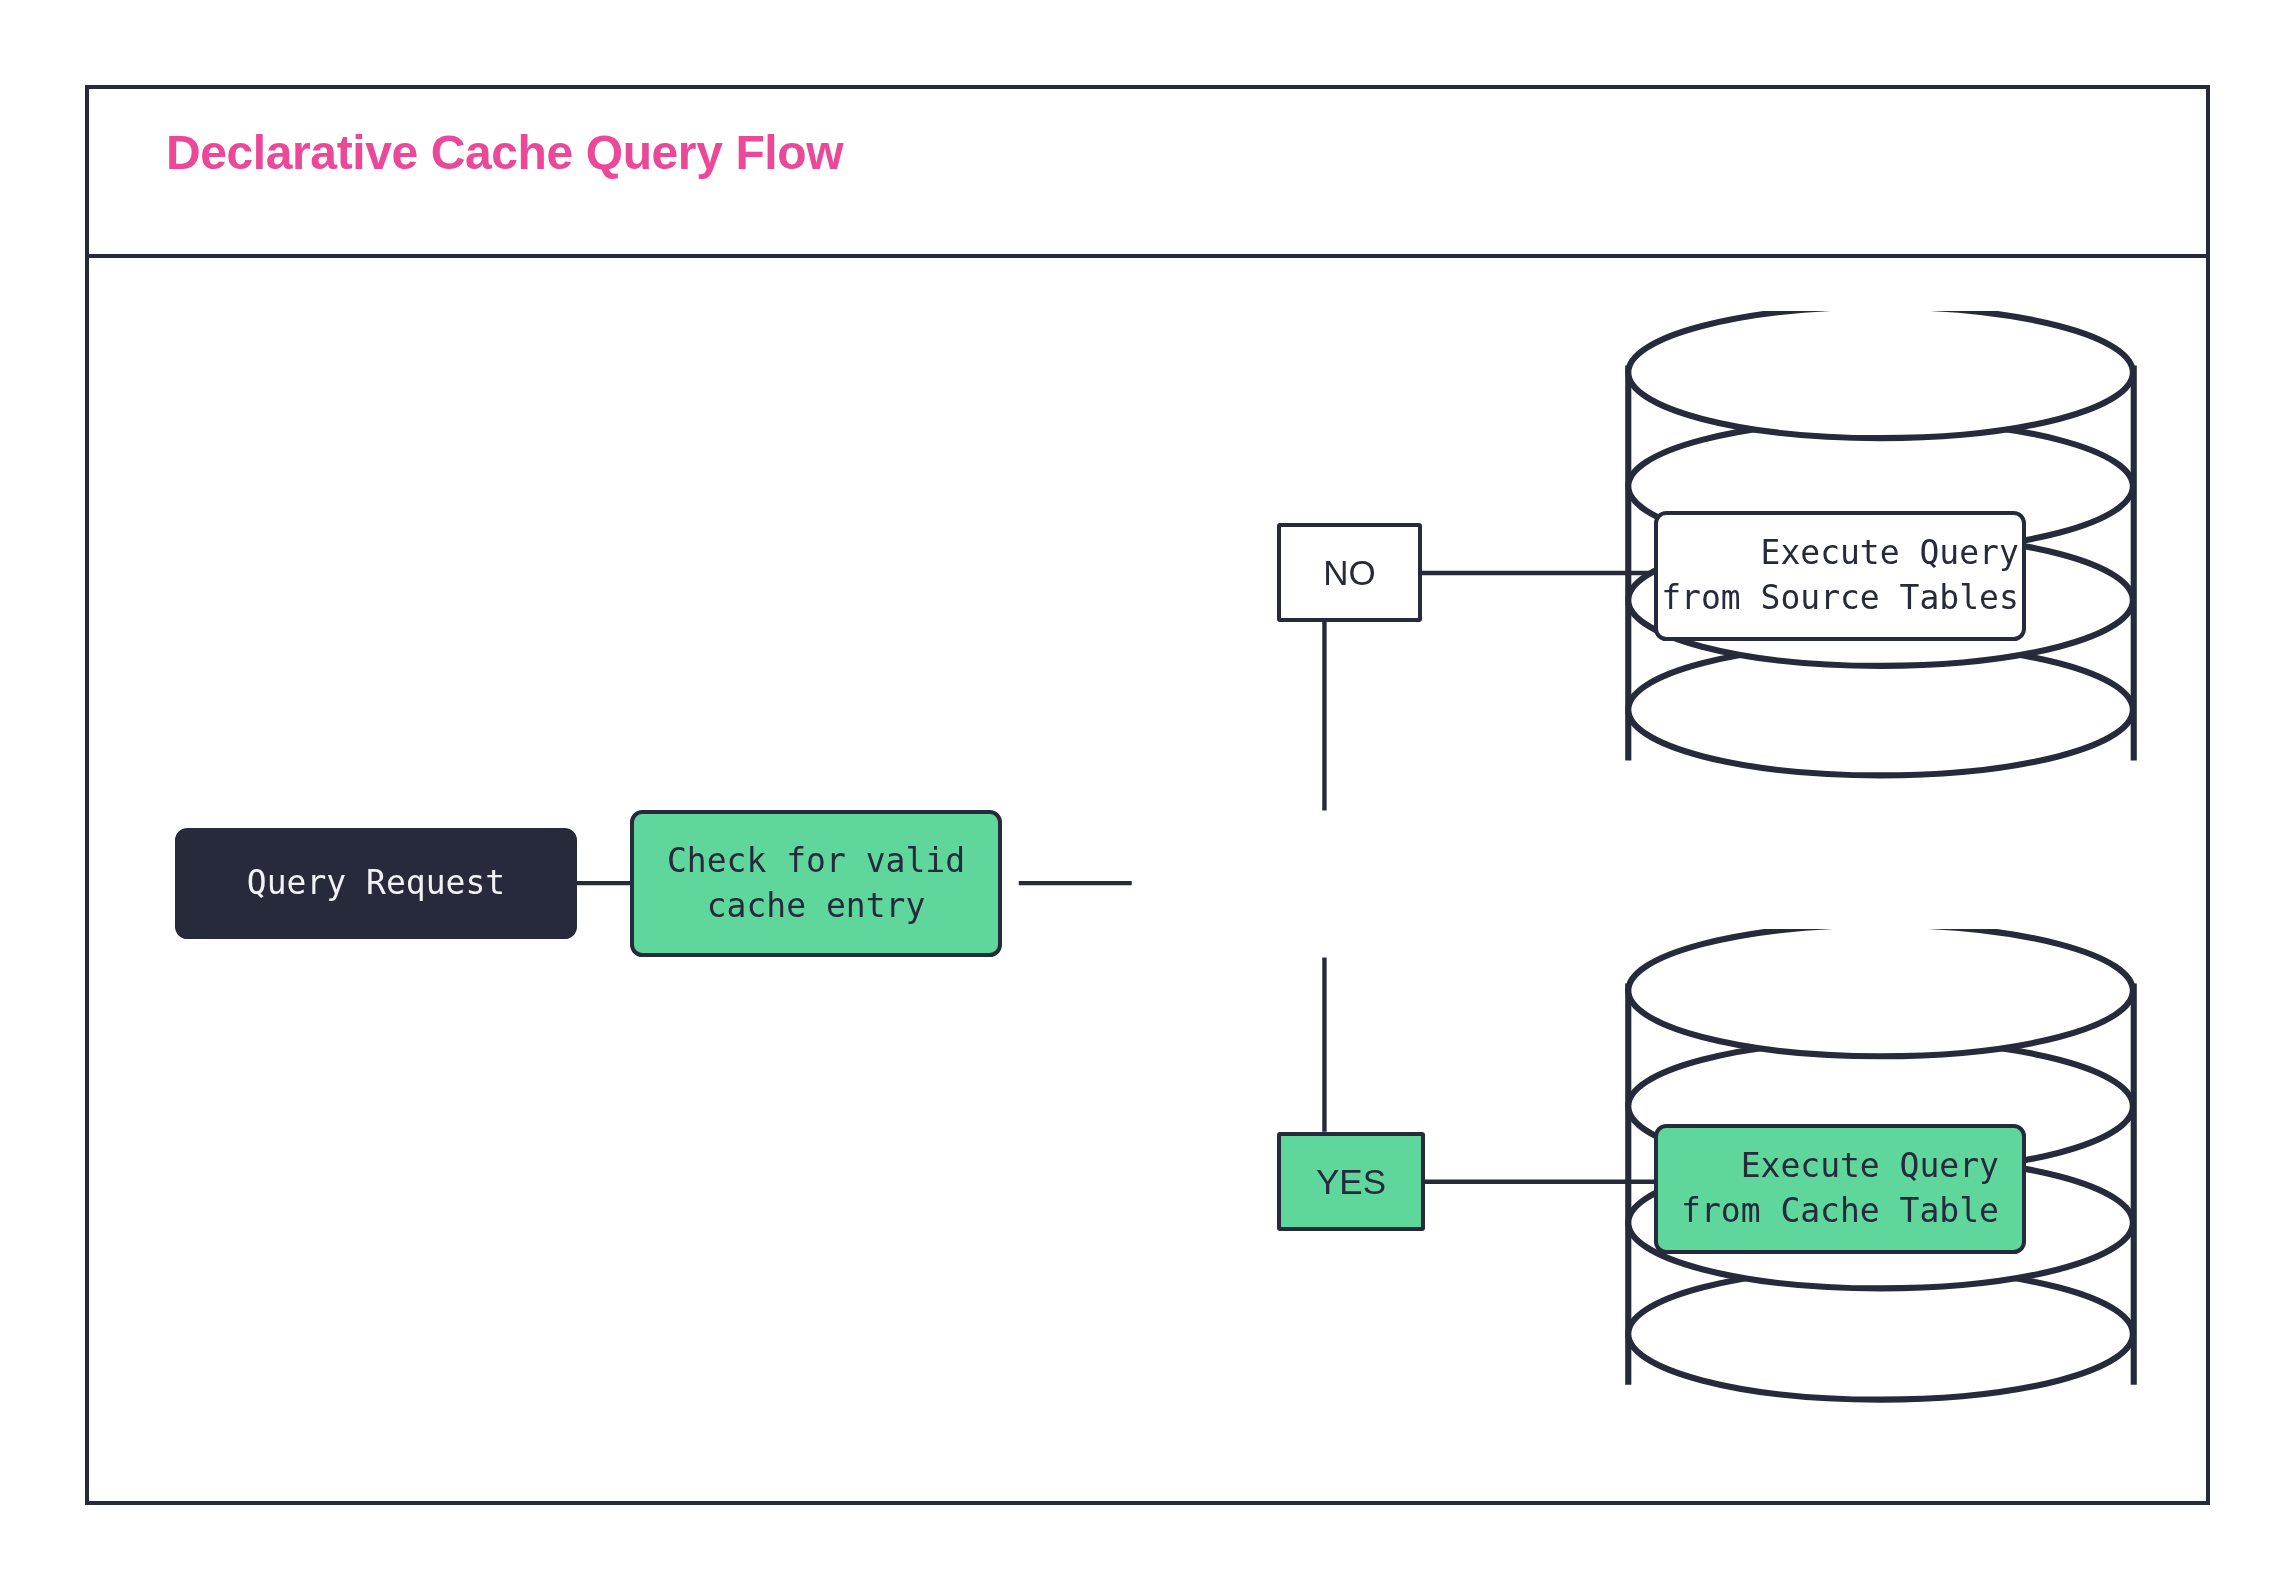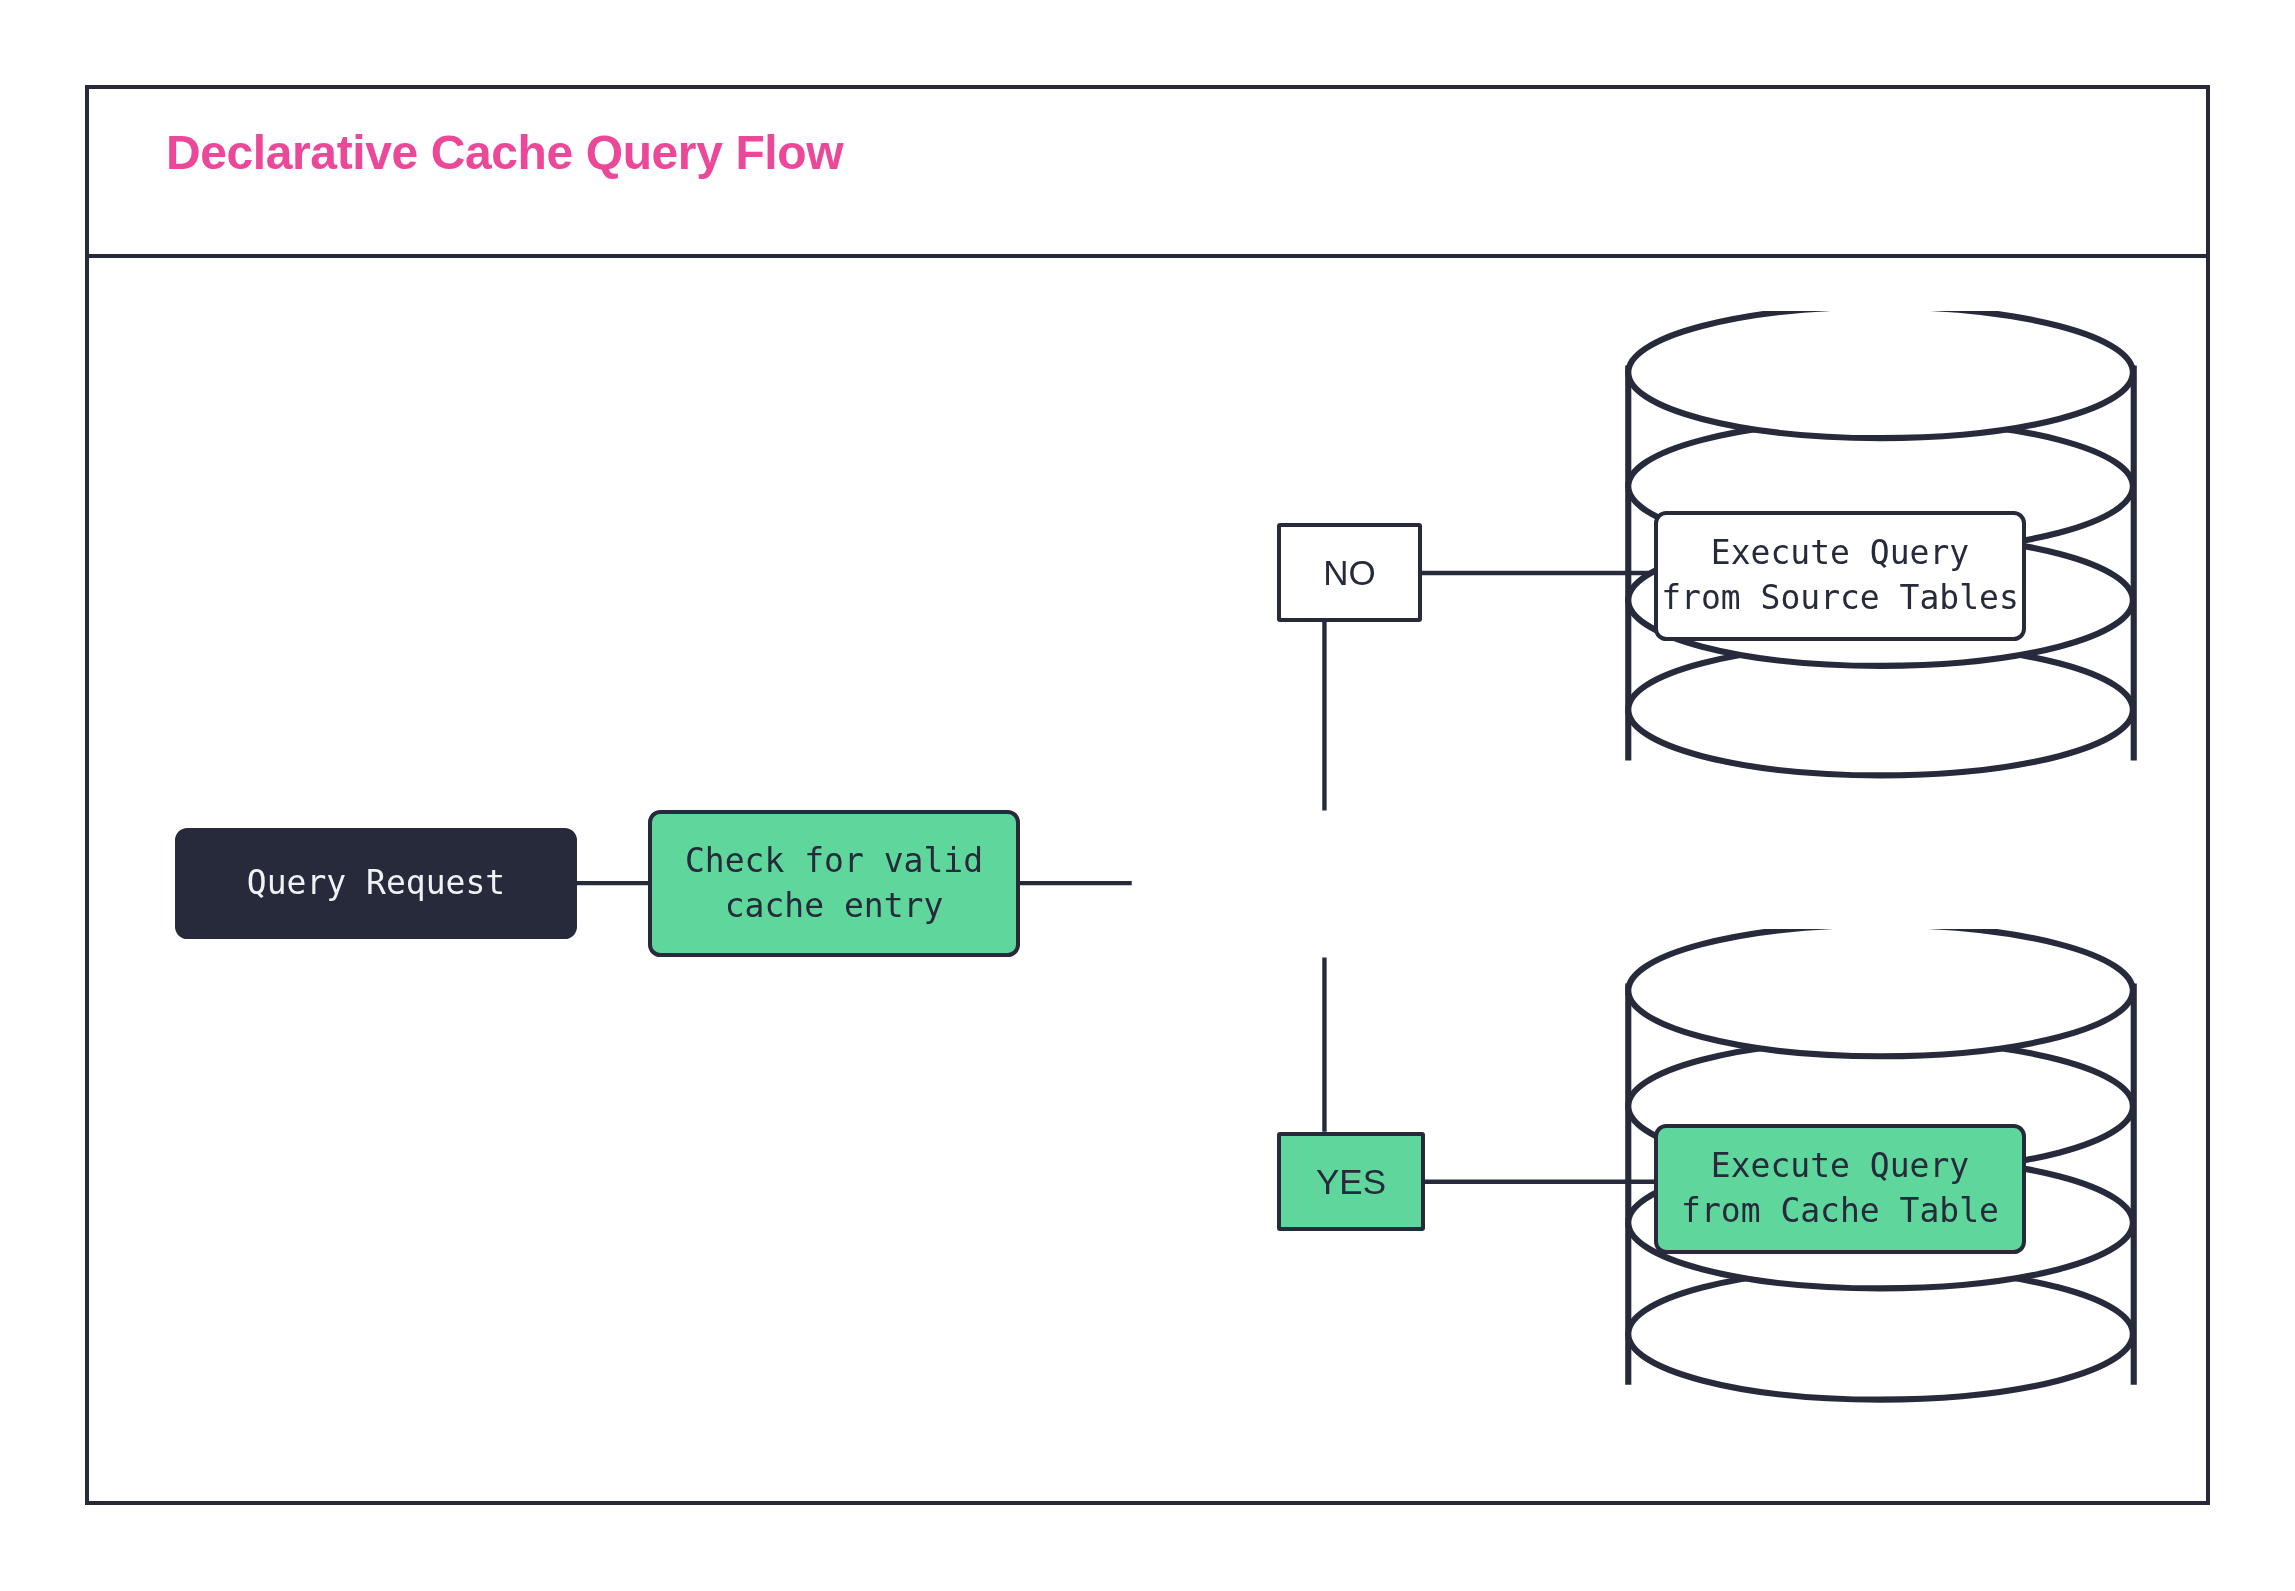--- a/index.html
+++ b/index.html
@@ -83,21 +83,21 @@
   .node-green {
     background: #5fd79c;
     color: #262a3a;
     border: 4.4px solid #262a3a;
   }
 
   #node-query-request {
     left: 175px;  top: 828px;  width: 402px;  height: 111px;
   }
   #node-check-cache {
-    left: 648px;  top: 810px;  width: 372px; height: 147px;
+    left: 630px;  top: 810px;  width: 372px; height: 147px;
   }
   #node-decision {
     left: 1130px; top: 810px;  width: 412px; height: 147px;
   }
 
   
   .branch-label {
     position: absolute;
     box-sizing: border-box;
     display: flex;
@@ -128,21 +128,21 @@
   }
   #cylinder-source { left: 1616px; top: 311px;  width: 530px; height: 504px; }
   #cylinder-cache  { left: 1616px; top: 929px; width: 530px; height: 513px; }
 
   .cyl-label {
     position: absolute;
     box-sizing: border-box;
     display: flex;
     align-items: center;
     justify-content: center;
-    text-align: center;
+    text-align: right;
     font-family: "DejaVu Sans Mono", monospace;
     font-size: 33px;
     line-height: 1.35;
     color: #262a3a;
     border: 4.4px solid #262a3a;
     border-radius: 12.3px;
     white-space: pre-line;
     z-index: 7;
   }
   #cyl-label-source {

